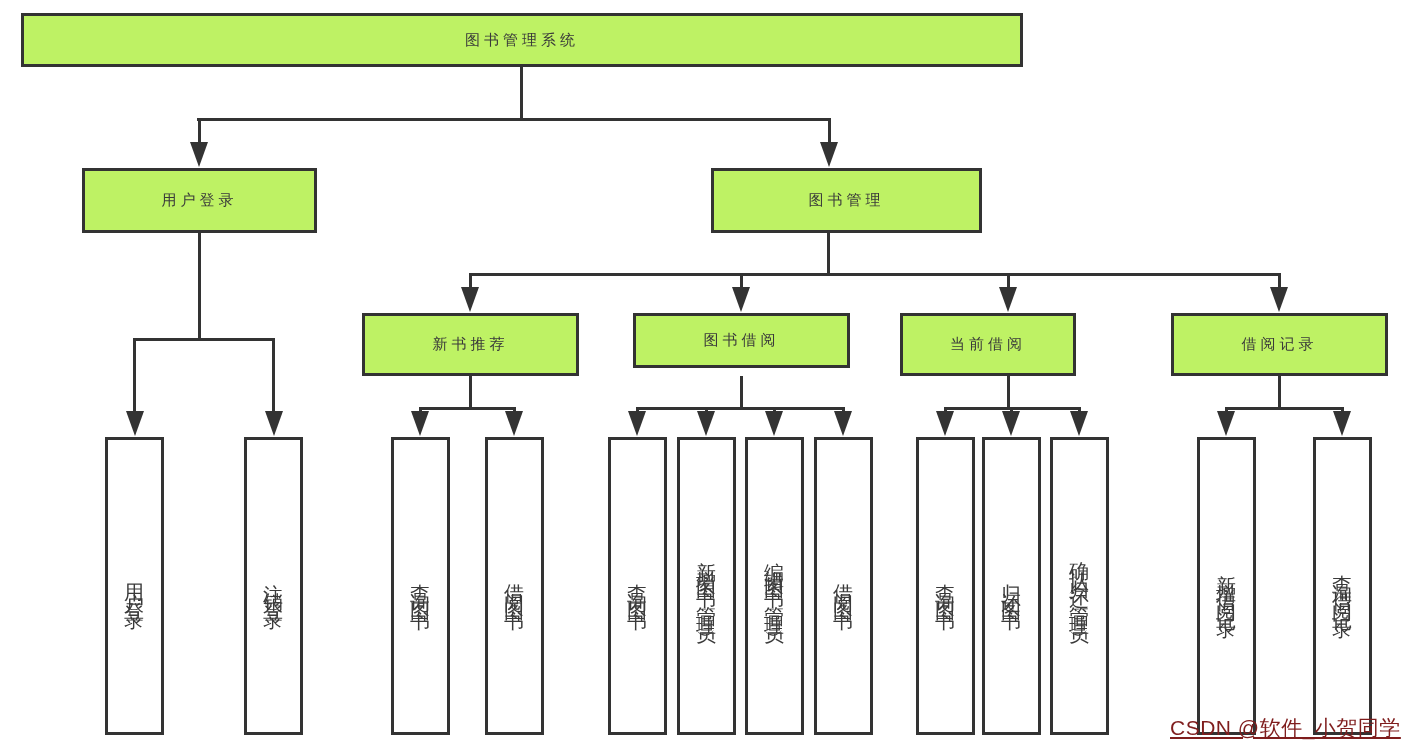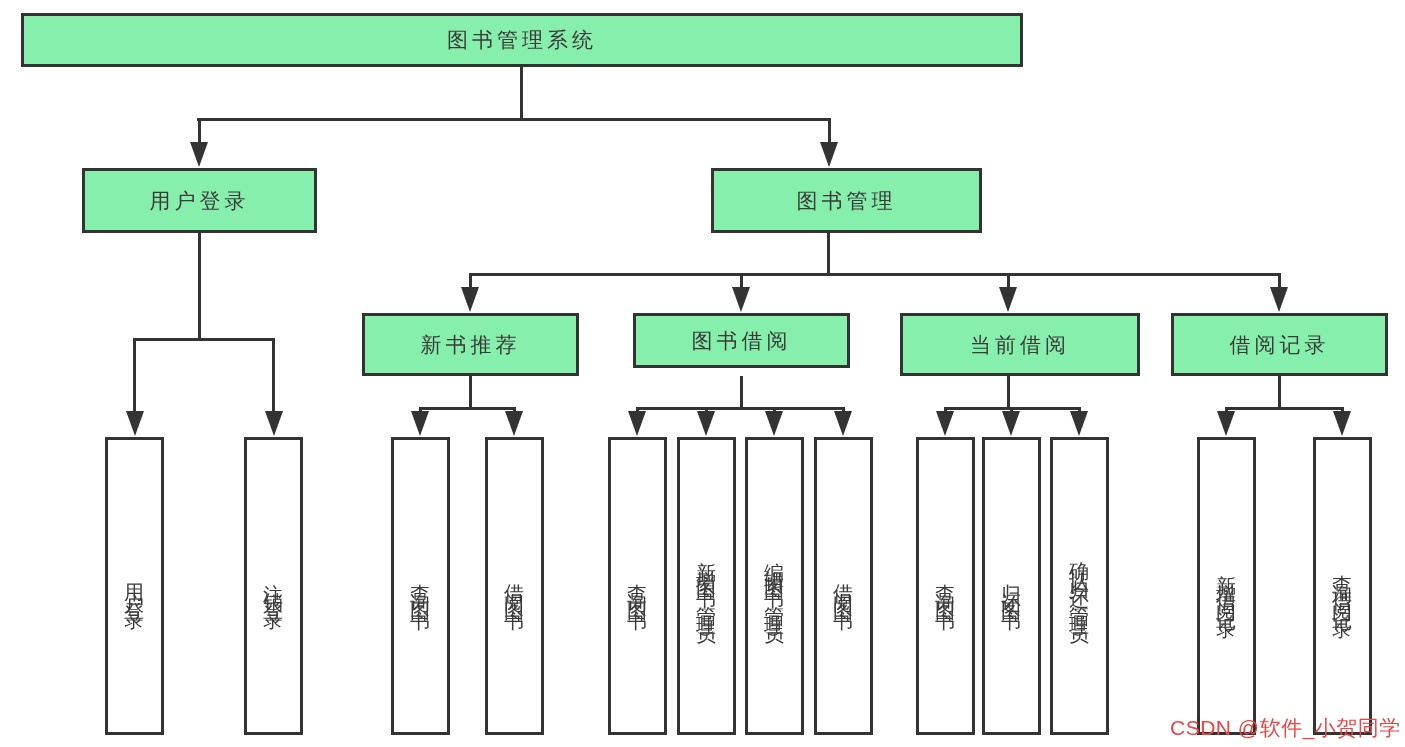--- a/index.html
+++ b/index.html
@@ -7,27 +7,27 @@
     position: relative;
     width: 1405px;
     height: 747px;
     background: #ffffff;
     font-family: "Liberation Sans", "DejaVu Sans", sans-serif;
     overflow: hidden;
   }
   .box {
     position: absolute;
     box-sizing: border-box;
-    background: #86efac;
+    background: #bef264;
     border: 3px solid #333333;
     display: flex;
     align-items: center;
     justify-content: center;
     color: #3a3a3a;
-    font-size: 21px;
+    font-size: 15px;
     letter-spacing: 4px;
     white-space: nowrap;
     z-index: 2;
   }
   .leaf {
     position: absolute;
     box-sizing: border-box;
     background: #ffffff;
     border: 3px solid #333333;
     width: 59px;
@@ -54,24 +54,25 @@
     border-left: 9px solid transparent;
     border-right: 9px solid transparent;
     border-top: 25px solid #333333;
     z-index: 1;
   }
   .watermark {
     position: absolute;
     left: 1170px;
     top: 714px;
     font-size: 21px;
-    color: #ef4444;
+    color: #7f1d1d;
     letter-spacing: 0.5px;
     white-space: nowrap;
     z-index: 5;
+    text-decoration: underline;
   }
 </style>
 </head>
 <body>
 
 <div class="canvas">
 
   <div class="box" style="left:21px; top:13px; width:1002px; height:54px;">图书管理系统</div>
 
   <div class="line" style="left:520px; top:66px; width:3px; height:53px;"></div>
@@ -97,21 +98,21 @@
   <div class="line" style="left:740px; top:273px; width:3px; height:18px;"></div>
   <div class="line" style="left:1007px; top:273px; width:3px; height:18px;"></div>
   <div class="line" style="left:1278px; top:273px; width:3px; height:18px;"></div>
   <div class="arrow" style="left:461px; top:287px;"></div>
   <div class="arrow" style="left:732px; top:287px;"></div>
   <div class="arrow" style="left:999px; top:287px;"></div>
   <div class="arrow" style="left:1270px; top:287px;"></div>
 
   <div class="box" style="left:362px; top:313px; width:217px; height:63px;">新书推荐</div>
   <div class="box" style="left:633px; top:313px; width:217px; height:55px;">图书借阅</div>
-  <div class="box" style="left:900px; top:313px; width:240px; height:63px;">当前借阅</div>
+  <div class="box" style="left:900px; top:313px; width:176px; height:63px;">当前借阅</div>
   <div class="box" style="left:1171px; top:313px; width:217px; height:63px;">借阅记录</div>
 
   <div class="line" style="left:469px; top:376px; width:3px; height:31px;"></div>
   <div class="line" style="left:419px; top:407px; width:97px; height:3px;"></div>
   <div class="line" style="left:419px; top:407px; width:3px; height:9px;"></div>
   <div class="line" style="left:513px; top:407px; width:3px; height:9px;"></div>
   <div class="arrow" style="left:411px; top:411px;"></div>
   <div class="arrow" style="left:505px; top:411px;"></div>
 
   <div class="line" style="left:740px; top:376px; width:3px; height:31px;"></div>

